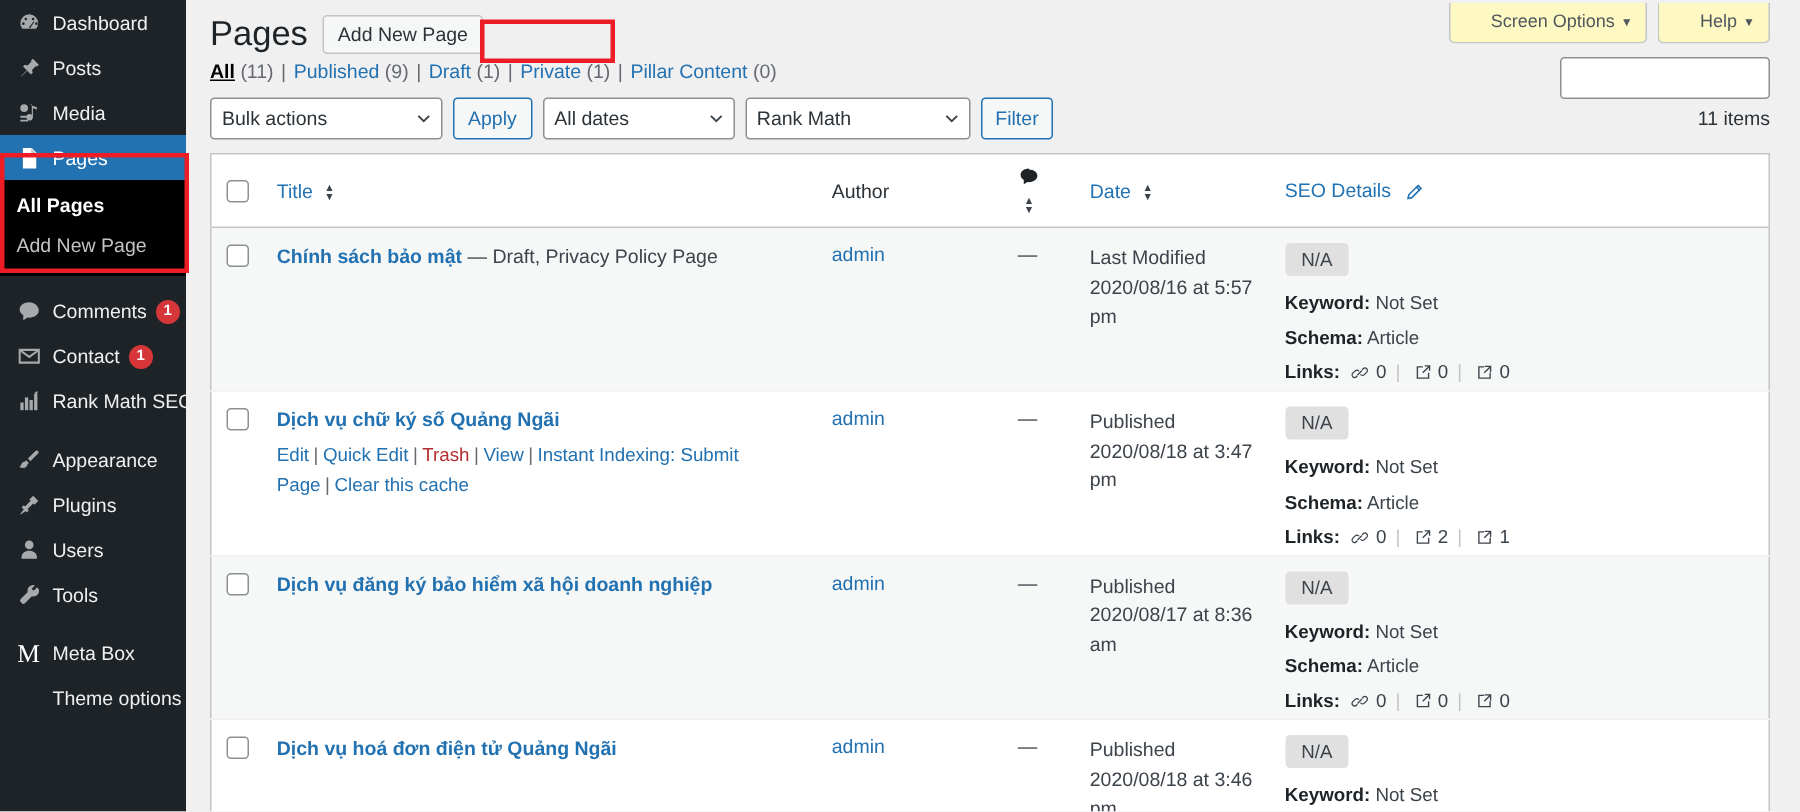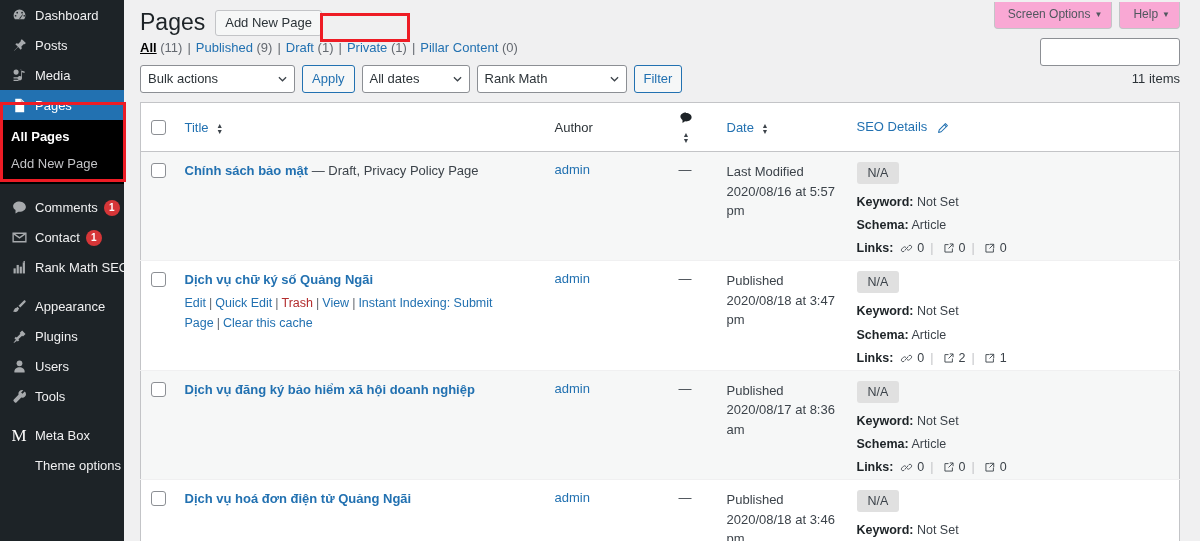--- a/index.html
+++ b/index.html
@@ -69,23 +69,23 @@
     width: 90px; height: 29px;
     border: 3px solid #ee1c25; pointer-events: none; z-index: 40;
   }
 
   
   #main { flex: 1; height: 541px; background: #f0f0f1; position: relative;
           padding: 0 20px 0 16px; overflow: hidden; }
 
   .screen-meta { position: absolute; right: 20px; top: 2px; display: flex; gap: 7px; }
   .meta-btn {
-    background: #f9a8d4; border: 1px solid #c3c4c7; border-top: none;
+    background: #fef9c3; border: 1px solid #c3c4c7; border-top: none;
     border-radius: 0 0 4px 4px;
-    font-size: 12px; color: #50575e; padding: 4px 9px 5px 13px;
+    font-size: 12px; color: #50575e; padding: 4px 9px 5px 27px;
     line-height: 1.4;
   }
   .caret { font-size: 8px; margin-left: 4px; position: relative; top: -1px; }
 
   .page-head { display: flex; align-items: center; padding-top: 12px; height: 34px; }
   h1.page-title {
     font-size: 23px; font-weight: 400; color: #1d2327;
     line-height: 1.3; margin-right: 10px;
   }
   .page-title-action {
@@ -121,21 +121,21 @@
     height: 28px; border: 1px solid #8c8f94; border-radius: 3px;
     background: #fff; color: #2c3338; font-size: 13px;
     padding: 0 24px 0 7px; line-height: 26px; position: relative;
     display: inline-flex; align-items: center;
   }
   .wp-select .chev {
     position: absolute; right: 7px; top: 50%; transform: translateY(-50%);
     width: 9px; height: 9px;
   }
   .sel-bulk { width: 155px; }
-  .sel-dates { width: 108px; }
+  .sel-dates { width: 128px; }
   .sel-rm { width: 150px; }
   .items-count {
     position: absolute; right: 0; top: 6px;
     font-size: 13px; color: #2c3338;
   }
 
   
   table.wp-list-table {
     width: 100%; border-collapse: collapse; margin-top: 9px;
     background: #fff; border: 1px solid #c3c4c7;

